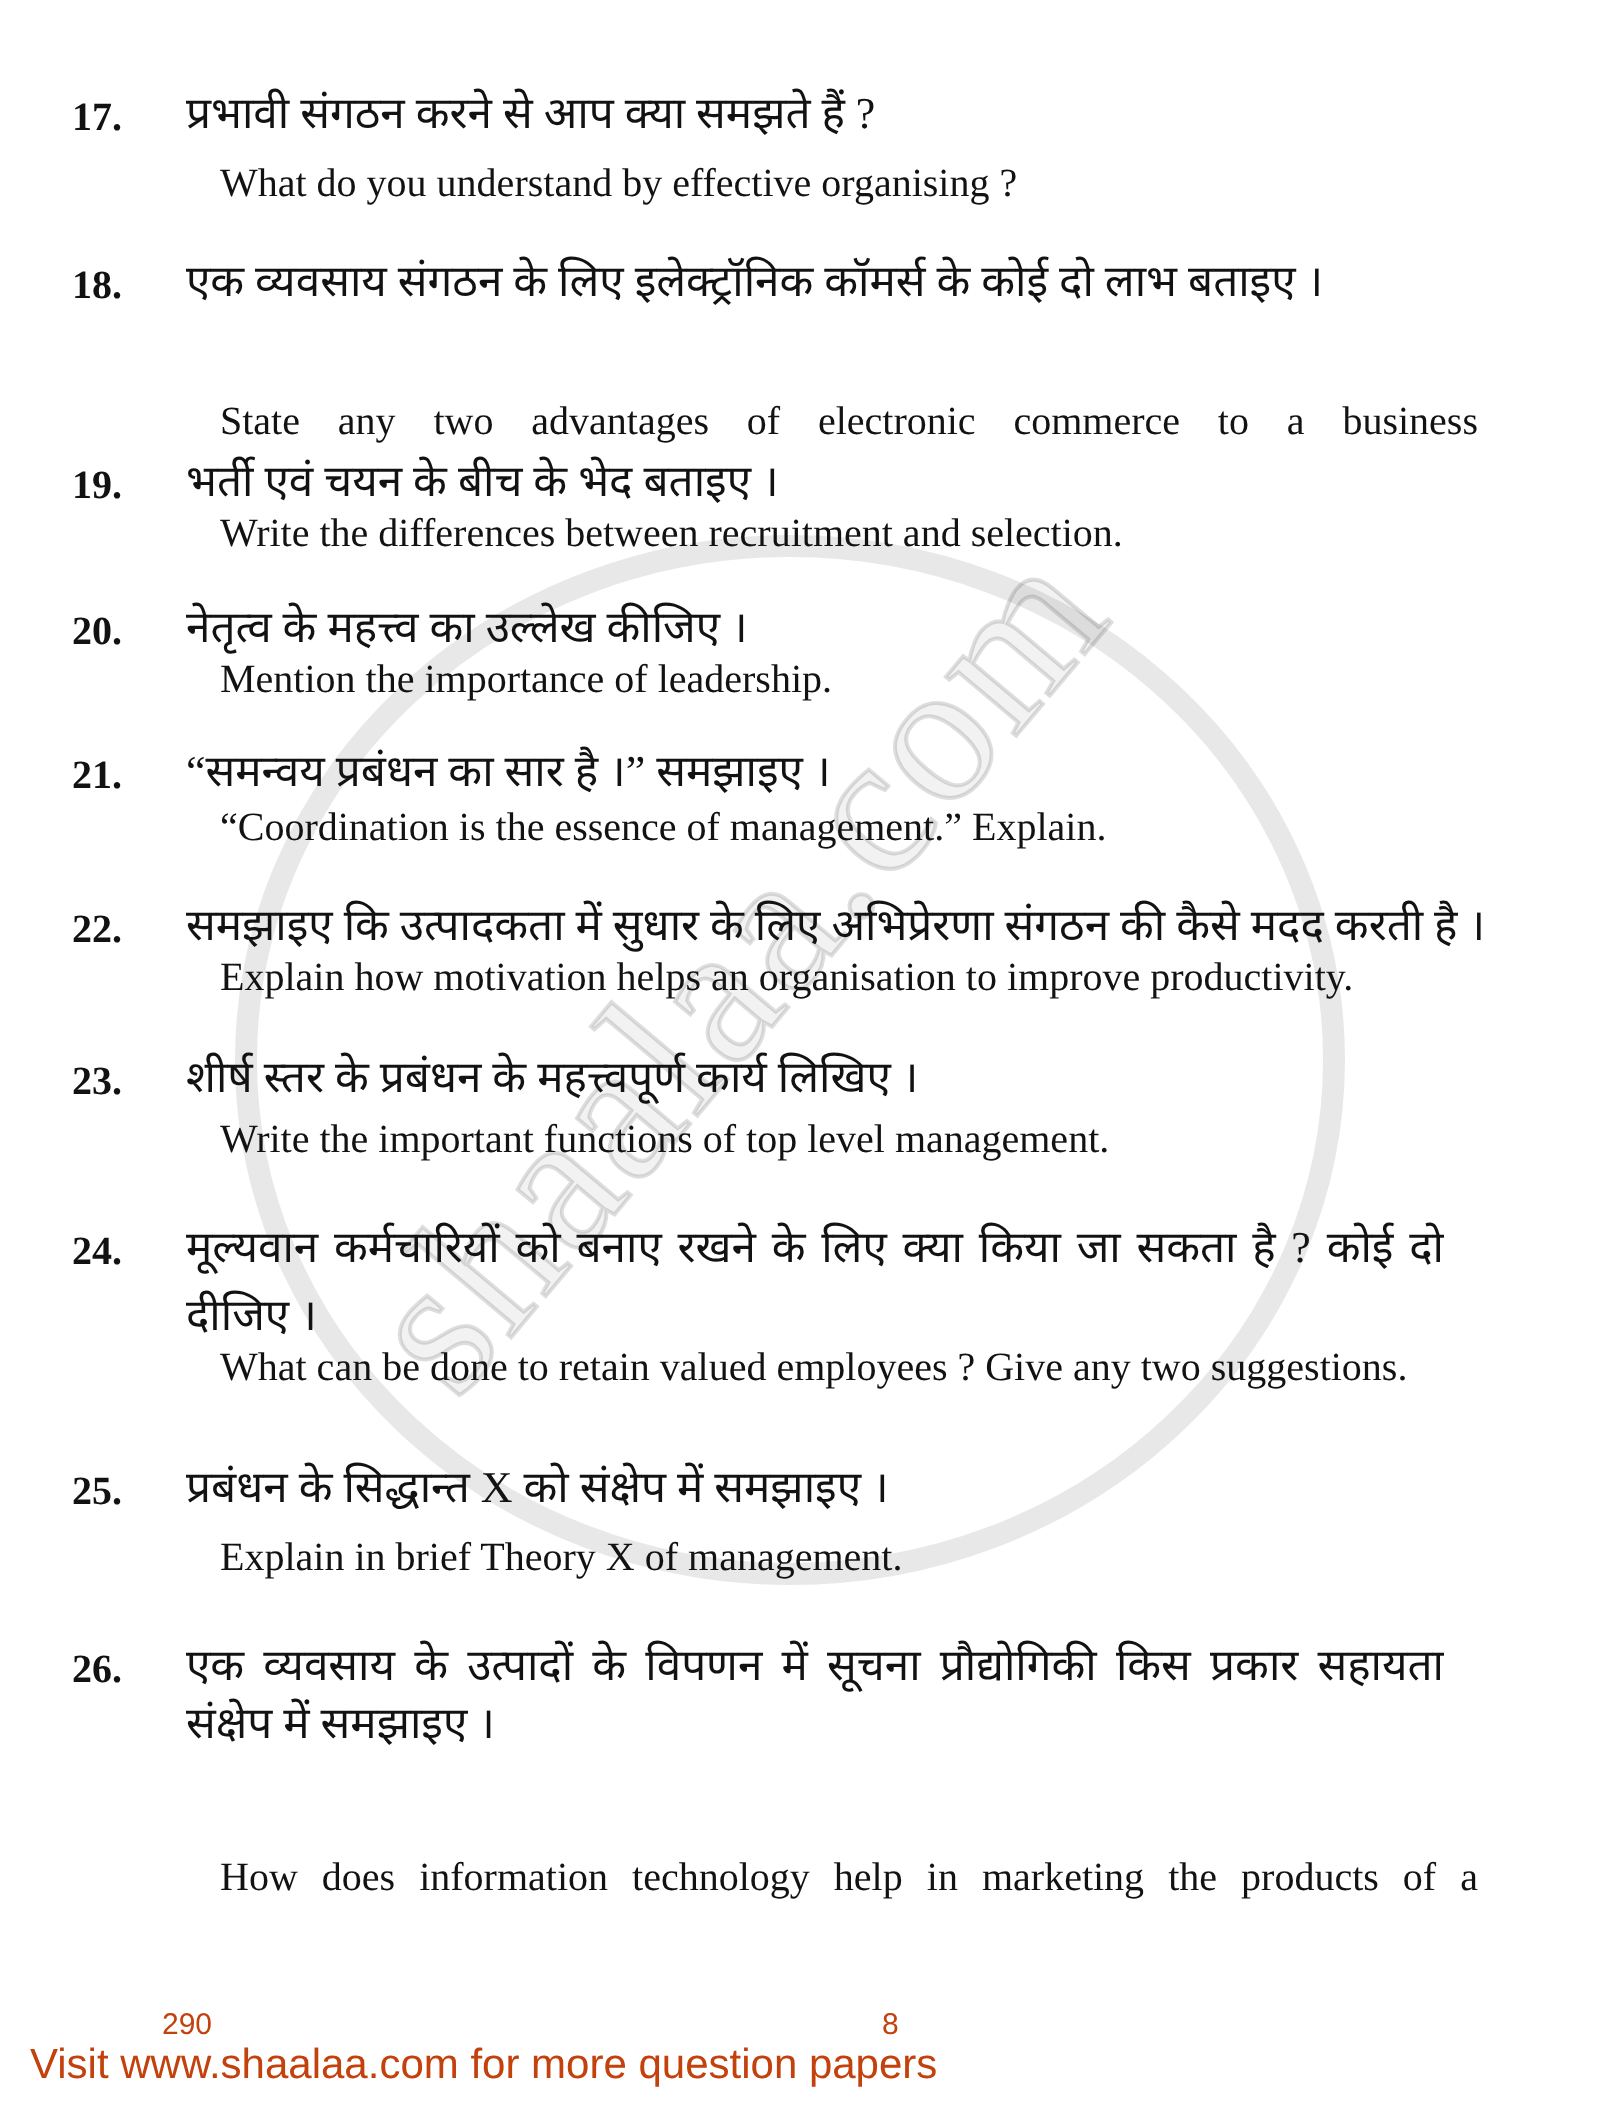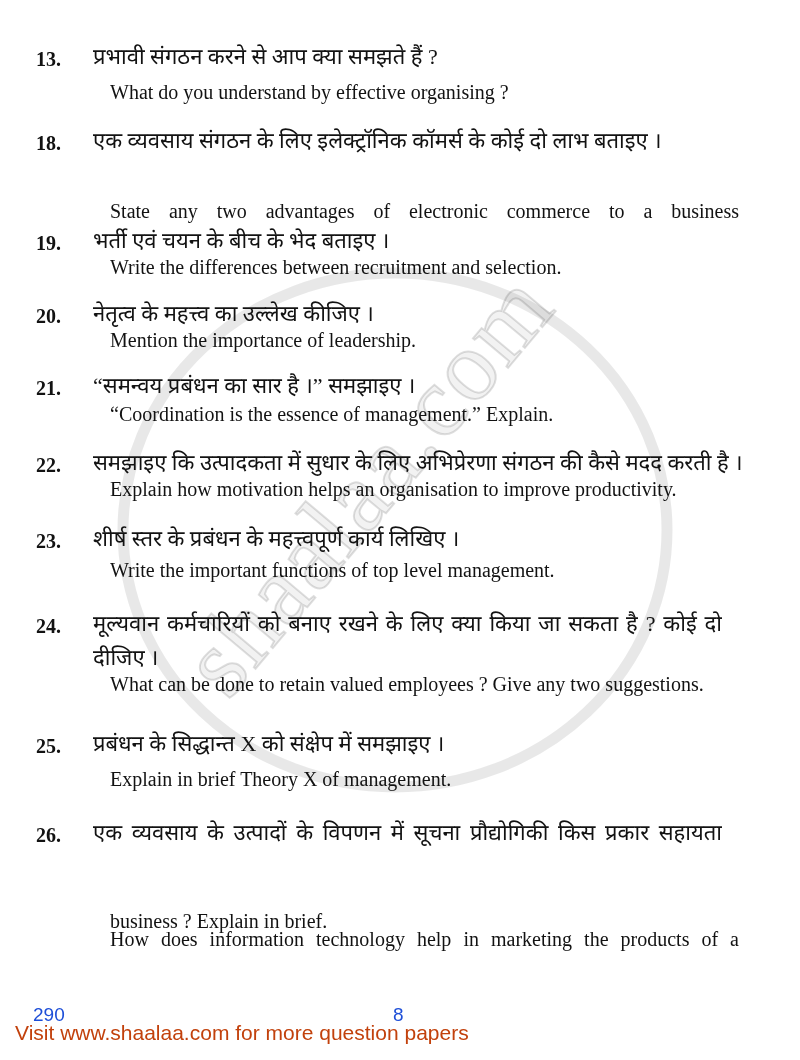--- a/index.html
+++ b/index.html
@@ -34,41 +34,41 @@
   .jl{
     white-space:normal;
     text-align:justify;
     text-align-last:justify;
     overflow:hidden;height:30px;
   }
   .eline.jl{height:25px;margin-top:43px;}
   .footer-num{
     position:absolute;
     font-family:"Liberation Sans","DejaVu Sans",sans-serif;
-    font-size:19px;color:#1d4ed8;
+    font-size:15px;color:#c2410c;margin-left:48px;
   }
   .promo{
     position:absolute;left:15px;top:1021px;
     font-family:"Liberation Sans","DejaVu Sans",sans-serif;
     font-size:21px;color:#c2410c;
   }
 </style>
 </head>
 <body>
 
 <div class="page">
 
   <svg class="wm" width="800" height="1060" viewBox="0 0 800 1060">
     <ellipse cx="395" cy="530" rx="272" ry="257" fill="none" stroke="#000000" stroke-opacity="0.09" stroke-width="11"></ellipse>
     <text transform="translate(393 505) rotate(-50)" text-anchor="middle" font-family="Liberation Serif, DejaVu Serif, serif" font-size="100" letter-spacing="2" fill="#000000" fill-opacity="0.05" stroke="#000000" stroke-opacity="0.13" stroke-width="2">shaalaa.com</text>
   </svg>
 
   <div class="content">
 
-    <div class="qnum" style="top:46px">13.</div>
+    <div class="qnum" style="top:46px">17.</div>
     <div class="hline" style="top:42px">प्रभावी संगठन करने से आप क्या समझते हैं ?</div>
     <div class="eline" style="top:80px">What do you understand by effective organising ?</div>
 
     <div class="qnum" style="top:130px">18.</div>
     <div class="hline" style="top:126px">एक व्यवसाय संगठन के लिए इलेक्ट्रॉनिक कॉमर्स के कोई दो लाभ बताइए ।</div>
     <div class="eline jl" style="top:156px">State any two advantages of electronic commerce to a business</div>
 
     <div class="qnum" style="top:230px">19.</div>
     <div class="hline" style="top:226px">भर्ती एवं चयन के बीच के भेद बताइए ।</div>
     <div class="eline" style="top:255px">Write the differences between recruitment and selection.</div>
@@ -93,21 +93,21 @@
     <div class="hline jl" style="top:609px">मूल्यवान कर्मचारियों को बनाए रखने के लिए क्या किया जा सकता है ? कोई दो सुझाव</div>
     <div class="hline" style="top:643px">दीजिए ।</div>
     <div class="eline" style="top:672px">What can be done to retain valued employees ? Give any two suggestions.</div>
 
     <div class="qnum" style="top:733px">25.</div>
     <div class="hline" style="top:729px">प्रबंधन के सिद्धान्त X को संक्षेप में समझाइए ।</div>
     <div class="eline" style="top:767px">Explain in brief Theory X of management.</div>
 
     <div class="qnum" style="top:822px">26.</div>
     <div class="hline jl" style="top:818px">एक व्यवसाय के उत्पादों के विपणन में सूचना प्रौद्योगिकी किस प्रकार सहायता करती है ?</div>
+    <div class="hline" style="top:847px">संक्षेप में समझाइए ।</div>
     <div class="eline jl" style="top:884px">How does information technology help in marketing the products of a</div>
-    <div class="eline" style="top:909px">business ? Explain in brief.</div>
 
     <div class="footer-num" style="left:33px;top:1004px">290</div>
     <div class="footer-num" style="left:393px;top:1004px">8</div>
     <div class="promo">Visit www.shaalaa.com for more question papers</div>
 
   </div>
 </div>
 
 </body></html>

